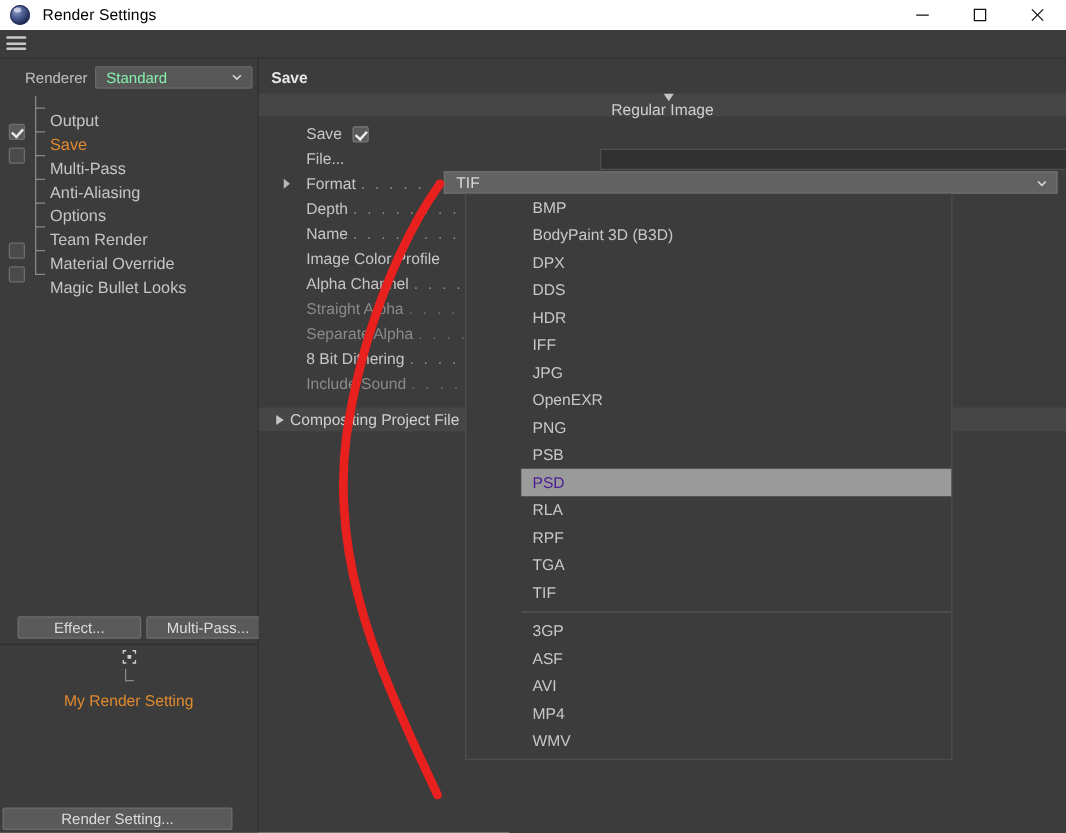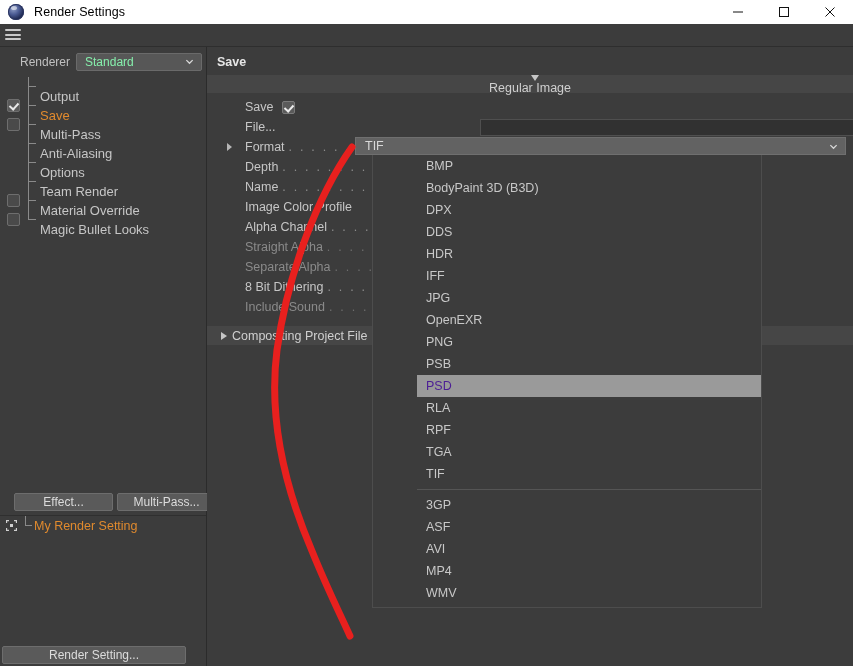--- a/index.html
+++ b/index.html
@@ -237,20 +237,21 @@
     width: 206px;
     height: 180px;
     background: #3c3c3c;
     border-top: 1px solid #2f2f2f;
   }
   .scene-row {
     position: relative;
     height: 19px;
     display: flex;
     align-items: center;
+    flex-direction: column;
   }
   .scene-icon {
     width: 22px; height: 19px;
     display: flex;
     align-items: center;
     justify-content: center;
     flex: none;
   }
   .scene-elbow {
     position: relative;

